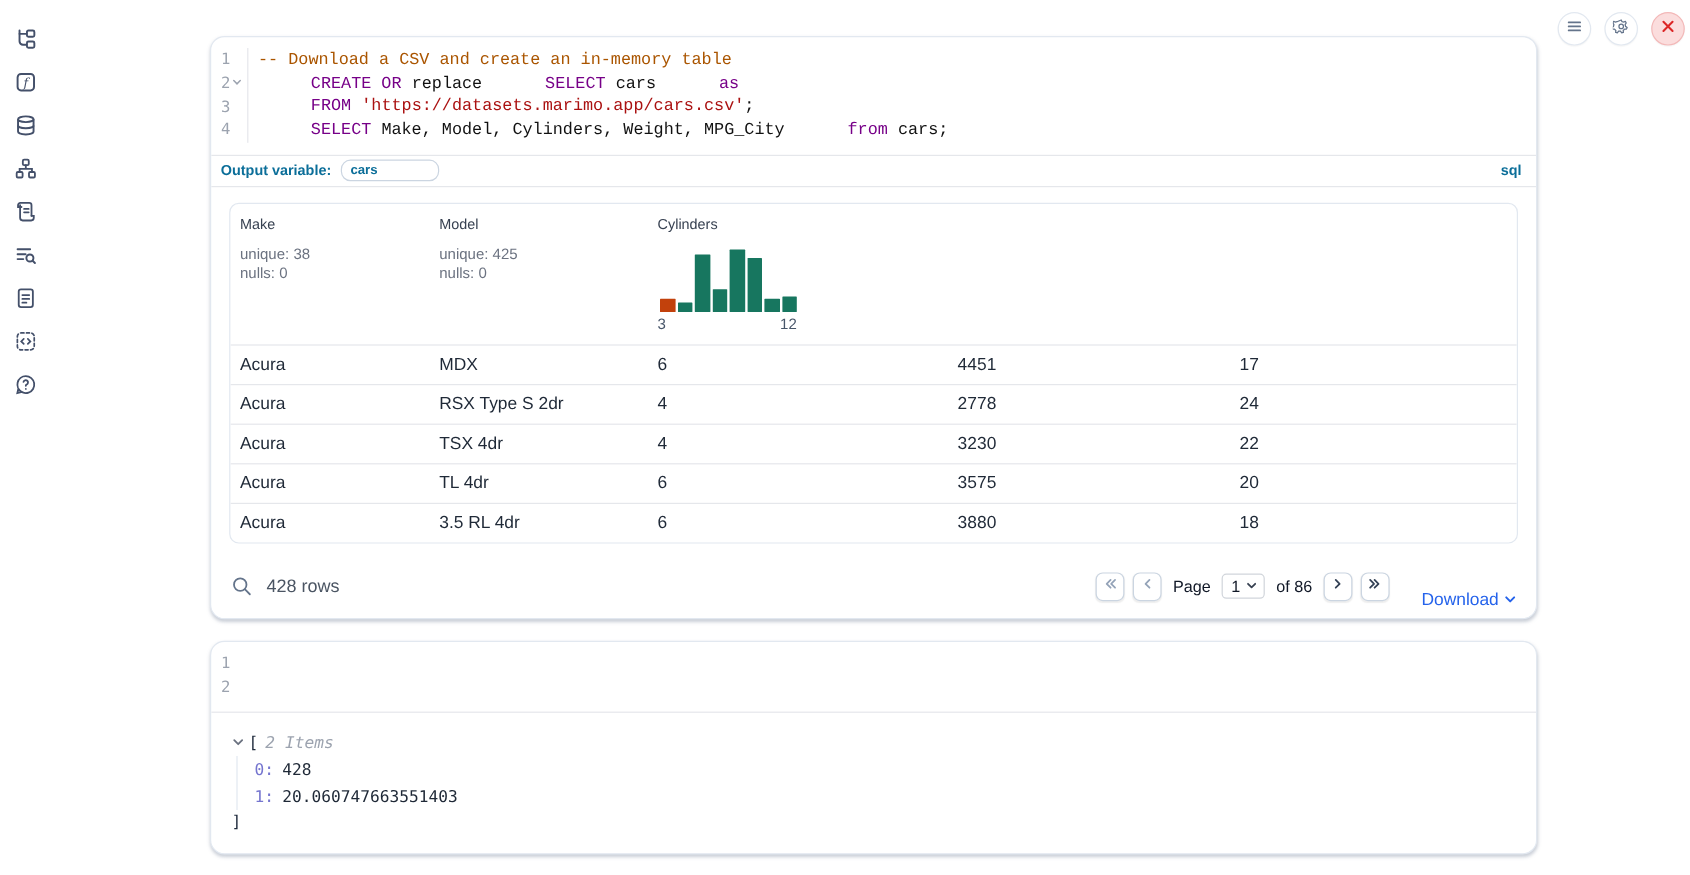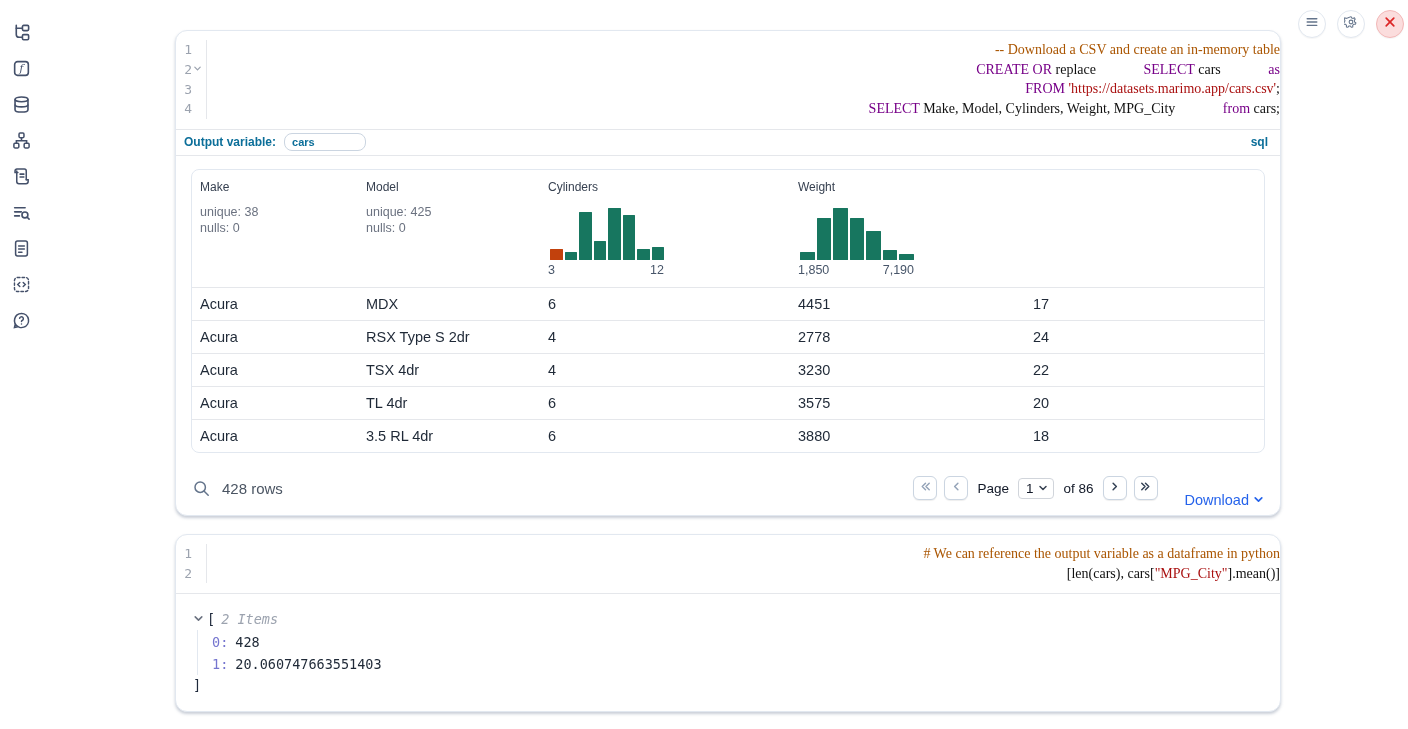--- a/index.html
+++ b/index.html
@@ -31,21 +31,21 @@
   .code-block { display:flex; padding:9px 0 10px 0; }
   .gutters { width:30px; flex:none; }
   .gutter-line { height:19.7px; display:flex; align-items:center; justify-content:flex-end;
                  padding-right:2px; }
   .gutter-num { font-family:"DejaVu Sans Mono", monospace; font-size:13px; color:#9ca3af; }
   .fold { width:11px; height:11px; color:#9ca3af; margin-left:1px; }
   .fold svg { width:9px; height:9px; display:block; }
   .fold.empty { visibility:hidden; }
   .codes { flex:1; border-left:1px solid #e5e7eb; padding-left:8px; }
   .code-line { height:19.7px; display:flex; align-items:center;
-               font-family:Liberation Serif, serif; font-size:14px; color:#111;justify-content:flex-end; }
+               font-family:Liberation Mono, monospace; font-size:14px; color:#111; }
   .code-line span { white-space:pre; }
   .tok-kw { color:#770088;margin-left:44px; }
   .tok-str { color:#aa1111; }
   .tok-com { color:#aa5500; }
 
   
   .outvar-bar { border-top:1px solid #e5e7eb; border-bottom:1px solid #e5e7eb;
                 height:27px; display:flex; align-items:center; padding:0 12px 0 8px; gap:8px; }
   .outvar-label { font-size:12px; font-weight:bold; color:#0b6e99; }
   .outvar-input { width:82px; height:18px; border:1px solid #cbd5e1; border-radius:8px;
@@ -280,36 +280,20 @@
             <div class="bar" style="height: 100%; background: rgb(23, 118, 95);"></div>
             <div class="bar" style="height: 86%; background: rgb(23, 118, 95);"></div>
             <div class="bar" style="height: 20%; background: rgb(23, 118, 95);"></div>
             <div class="bar" style="height: 24%; background: rgb(23, 118, 95);"></div>
           </div>
         <div class="hist-labels">
           <span>3</span>
             <span>12</span>
         </div>
       </div>
-      <div class="th">
-        <div class="th-title">Weight</div>
-        <div class="hist">
-            <div class="bar" style="height: 14%; background: rgb(23, 118, 95);"></div>
-            <div class="bar" style="height: 80%; background: rgb(23, 118, 95);"></div>
-            <div class="bar" style="height: 100%; background: rgb(23, 118, 95);"></div>
-            <div class="bar" style="height: 80%; background: rgb(23, 118, 95);"></div>
-            <div class="bar" style="height: 55%; background: rgb(23, 118, 95);"></div>
-            <div class="bar" style="height: 18%; background: rgb(23, 118, 95);"></div>
-            <div class="bar" style="height: 12%; background: rgb(23, 118, 95);"></div>
-          </div>
-        <div class="hist-labels">
-          <span>1,850</span>
-            <span>7,190</span>
-        </div>
-      </div>
     </div>
 
     <div class="trow">
       <div class="td">Acura</div>
         <div class="td">MDX</div>
       <div class="td">6</div>
         <div class="td">4451</div>
       <div class="td">17</div>
     </div>
     <div class="trow">
@@ -407,30 +391,20 @@
     <div class="gutters">
       <div class="gutter-line">
           <span class="gutter-num">1</span>
           <span class="fold empty"></span>
         </div>
       <div class="gutter-line">
           <span class="gutter-num">2</span>
           <span class="fold empty"></span>
         </div>
     </div>
-    <div class="codes">
-      <div class="code-line">
-        <span class="tok-com"># We can reference the output variable as a dataframe in python</span>
-      </div>
-      <div class="code-line">
-        <span>[len(cars), cars[</span>
-          <span class="tok-str">"MPG_City"</span>
-          <span>].mean()]</span>
-      </div>
-    </div>
   </div>
 
   <div class="py-output">
     <div class="tree-head">
       <span class="tree-chevron">
         <svg viewBox="0 0 10 10" fill="none" stroke="currentColor" stroke-width="1.4" stroke-linecap="round" stroke-linejoin="round">
             <path d="M2 3.5 5 6.5 8 3.5"></path>
           </svg>
       </span>
       <span class="tree-bracket">[</span>

